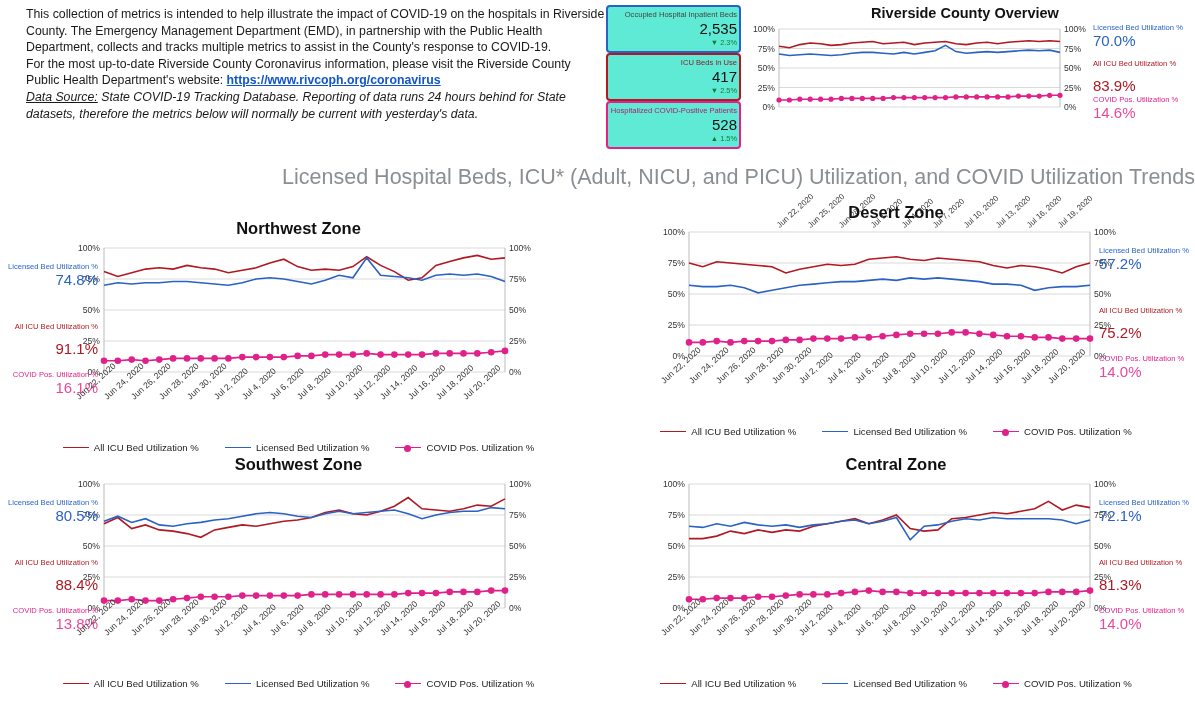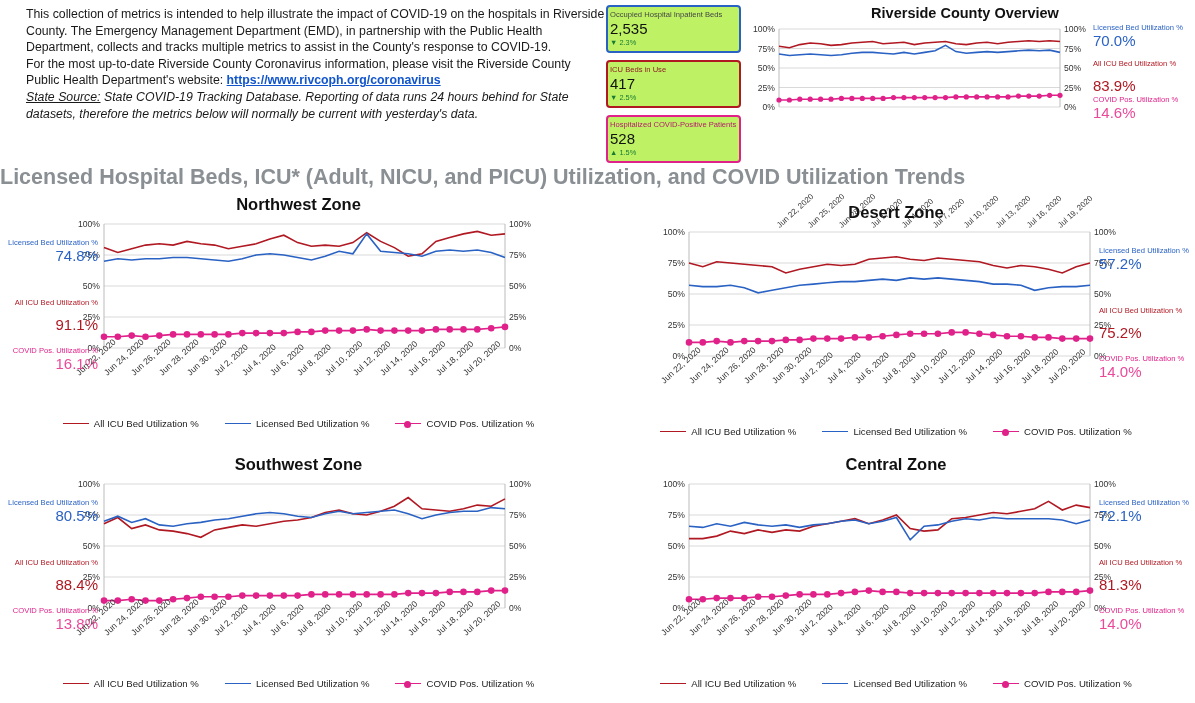--- a/index.html
+++ b/index.html
@@ -17,41 +17,41 @@
     position:absolute; left:26px; top:6px; width:580px;
     font-size:12.3px; line-height:1.35; color:#1a1a1a;
   }
   .intro a { color:#1155cc; text-decoration:underline; font-weight:bold; }
   .intro .ds { font-style:italic; }
   .intro .ds u { text-decoration:underline; }
 
   
   .kpis { position:absolute; left:606px; top:5px; width:135px; }
   .kpi {
-    border:2px solid #2a62c4; border-radius:4px; background:#bef264;
-    margin-bottom:7px; padding:3px 2px 4px; text-align:left;
+    border:2px solid #2a62c4; border-radius:4px; background:#5eead4;
+    padding:3px 2px 4px; text-align:right;
   }
   .kpi.red { border-color:#b01822; }
   .kpi.pink { border-color:#e0218a; }
   .kpi-label { font-size:7.6px; color:#444; }
   .kpi.red .kpi-label { color:#8d1d24; }
   .kpi.pink .kpi-label { color:#b3186d; }
   .kpi-value { font-size:15px; color:#111; margin:1px 0 0; }
   .kpi-delta { font-size:7.4px; margin-top:1px; }
   .kpi-delta.down { color:#1a7a34; }
   .kpi-delta.up { color:#1a7a34; }
 
   
   .overview { position:absolute; left:745px; top:5px; width:440px; height:130px; }
   .ov-title { text-align:center; font-size:14.5px; font-weight:bold; color:#111; }
 
   
   .main-title {
-    position:absolute; left:0; top:165px; width:1195px; text-align:left;
-    font-size:21.5px; font-weight:bold; color:#8a8f94;
+    position:absolute; left:0; top:165px; width:1195px; text-align:right;
+    font-size:21.5px; font-weight:normal; color:#8a8f94;
   }
 
   
   .zone { position:absolute; }
   .zone-title { text-align:center; font-size:16.5px; font-weight:bold; color:#111; margin-bottom:2px; }
 
   .plotwrap { position:relative; }
   svg { display:block; }
 
   .side { position:absolute; font-size:9px; }
@@ -77,21 +77,21 @@
 </style>
 </head>
 <body>
 
 <div class="intro">
   <div>This collection of metrics is intended to help illustrate the impact of COVID-19 on the hospitals in Riverside County. The Emergency Management Department (EMD), in partnership with the Public Health Department, collects and tracks multiple metrics to assist in the County's response to COVID-19.</div>
   <div>
     <span>For the most up-to-date Riverside County Coronavirus information, please visit the Riverside County Public Health Department's website: </span><a href="#">https://www.rivcoph.org/coronavirus</a>
   </div>
   <div class="ds">
-    <u>State Source:</u><span> State COVID-19 Tracking Database. Reporting of data runs 24 hours behind for State datasets, therefore the metrics below will normally be current with yesterday's data.</span>
+    <u>Data Source:</u><span> State COVID-19 Tracking Database. Reporting of data runs 24 hours behind for State datasets, therefore the metrics below will normally be current with yesterday's data.</span>
   </div>
 </div>
 
 <div class="kpis">
   <div class="kpi">
     <div class="kpi-label">Occupied Hospital Inpatient Beds</div>
     <div class="kpi-value">2,535</div>
     <div class="kpi-delta down">▼ <span>2.3%</span></div>
   </div>
   <div class="kpi red">
@@ -183,21 +183,21 @@
     </div>
     <div class="side pink" style="left:348px; top:74px;">
       <div class="lbl">COVID Pos. Utilization %</div>
       <div class="val">14.6%</div>
     </div>
   </div>
 </div>
 
 <div class="main-title">Licensed Hospital Beds, ICU* (Adult, NICU, and PICU) Utilization, and COVID Utilization Trends</div>
 
-<div class="zone" id="zone-1" style="left:0px; top:195px; width:597px;">
+<div class="zone" id="zone-1" style="left:0px; top:219px; width:597px;">
   <div class="zone-title">Northwest Zone</div>
   <div class="plotwrap">
     <div class="zone-plot">
         <svg width="597" height="152" xmlns="http://www.w3.org/2000/svg">
           <line x1="104" y1="132.0" x2="505" y2="132.0" stroke="#d9d9d9" stroke-width="1"></line>
           <text class="ylab" x="100" y="135" text-anchor="end">0%</text>
           <text class="ylab" x="509" y="135" text-anchor="start">0%</text>
           <line x1="104" y1="101.0" x2="505" y2="101.0" stroke="#d9d9d9" stroke-width="1"></line>
           <text class="ylab" x="100" y="104" text-anchor="end">25%</text>
           <text class="ylab" x="509" y="104" text-anchor="start">25%</text>

